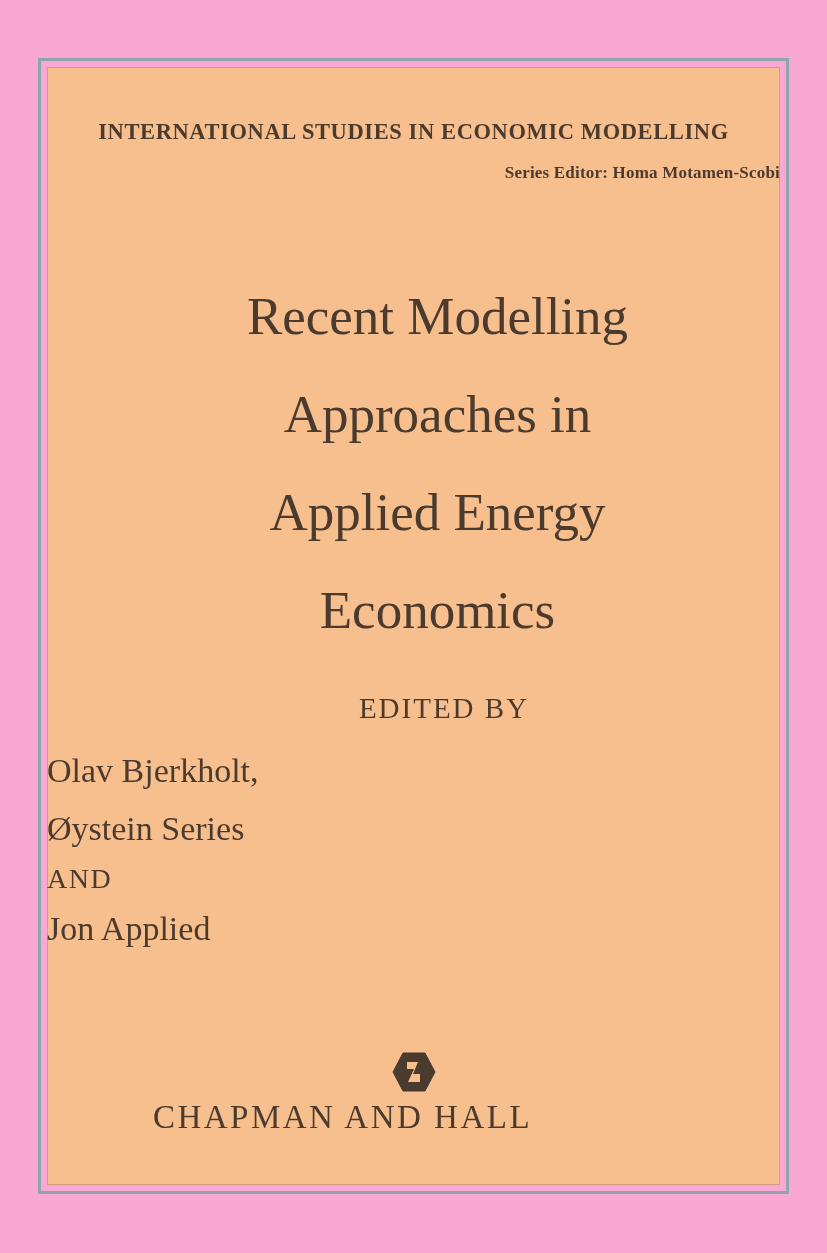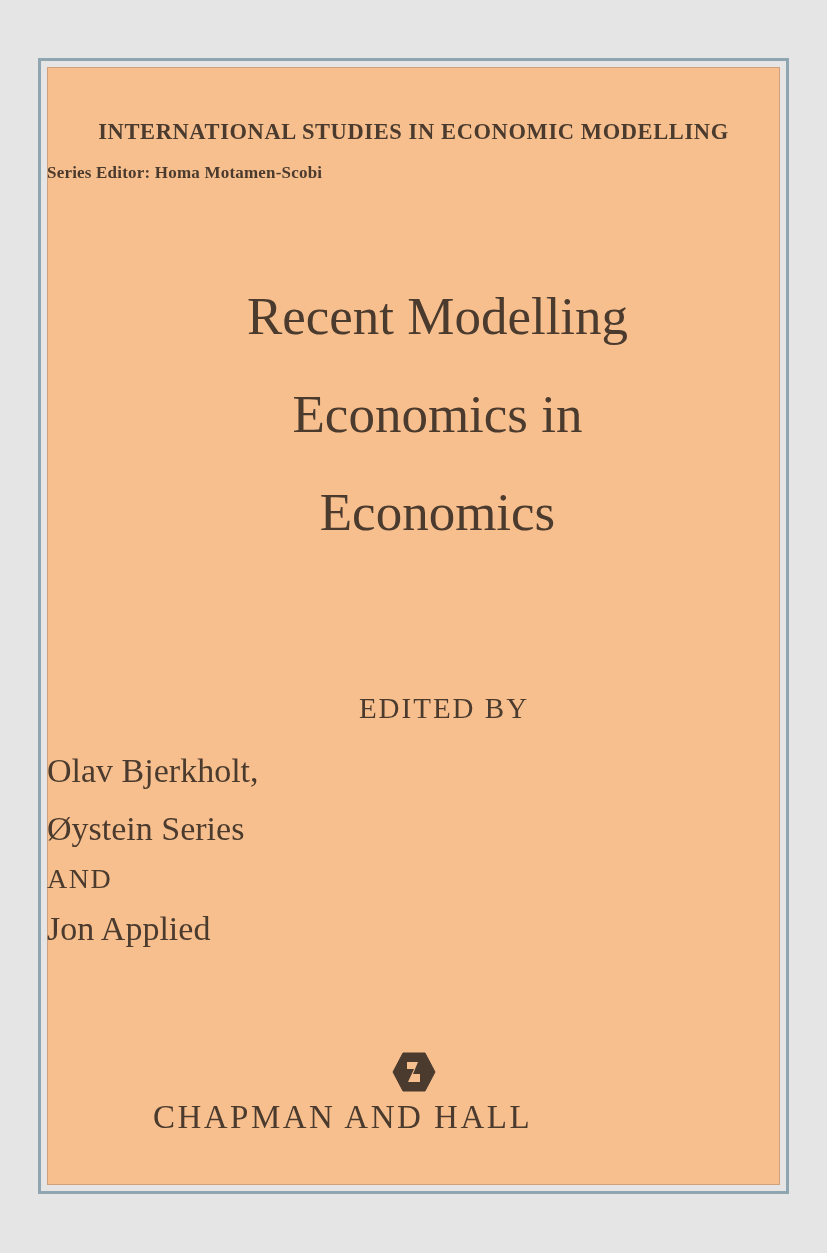--- a/index.html
+++ b/index.html
@@ -10,21 +10,21 @@
   body {
     width: 827px;
     height: 1253px;
     font-family: "Liberation Serif", serif;
   }
 
   .cover {
     position: relative;
     width: 827px;
     height: 1253px;
-    background: #e5e5e5;
+    background: #f9a8d4;
     box-sizing: border-box;
     overflow: hidden;
   }
 
   
   .frame-outer {
     position: absolute;
     left: 38px;
     top: 58px;
     width: 751px;
@@ -67,21 +67,21 @@
     letter-spacing: 0.6px;
     color: #4a3b2e;
     white-space: nowrap;
   }
 
   .series-editor {
     position: absolute;
     top: 96px;
     left: 0;
     width: 733px;
-    text-align: left;
+    text-align: right;
     font-family: "Liberation Serif", serif;
     font-weight: bold;
     font-size: 17px;
     letter-spacing: 0.2px;
     color: #4a3b2e;
   }
 
   .book-title {
     position: absolute;
     top: 200px;
@@ -166,21 +166,22 @@
   <div class="frame-inner"></div>
 
   <div class="content">
 
     <div class="series-title">INTERNATIONAL STUDIES IN ECONOMIC MODELLING</div>
 
     <div class="series-editor">Series Editor: Homa Motamen-Scobi</div>
 
     <div class="book-title">
       <span class="tline">Recent Modelling</span>
-      <span class="tline">Economics in</span>
+      <span class="tline">Approaches in</span>
+      <span class="tline">Applied Energy</span>
       <span class="tline">Economics</span>
     </div>
 
     <div class="edited-by">EDITED BY</div>
 
     <div class="editors">
       <span class="editor-name">Olav Bjerkholt,</span>
       <span class="editor-name">Øystein Series</span>
       <span class="editor-and">AND</span>
       <span class="editor-name">Jon Applied</span>

